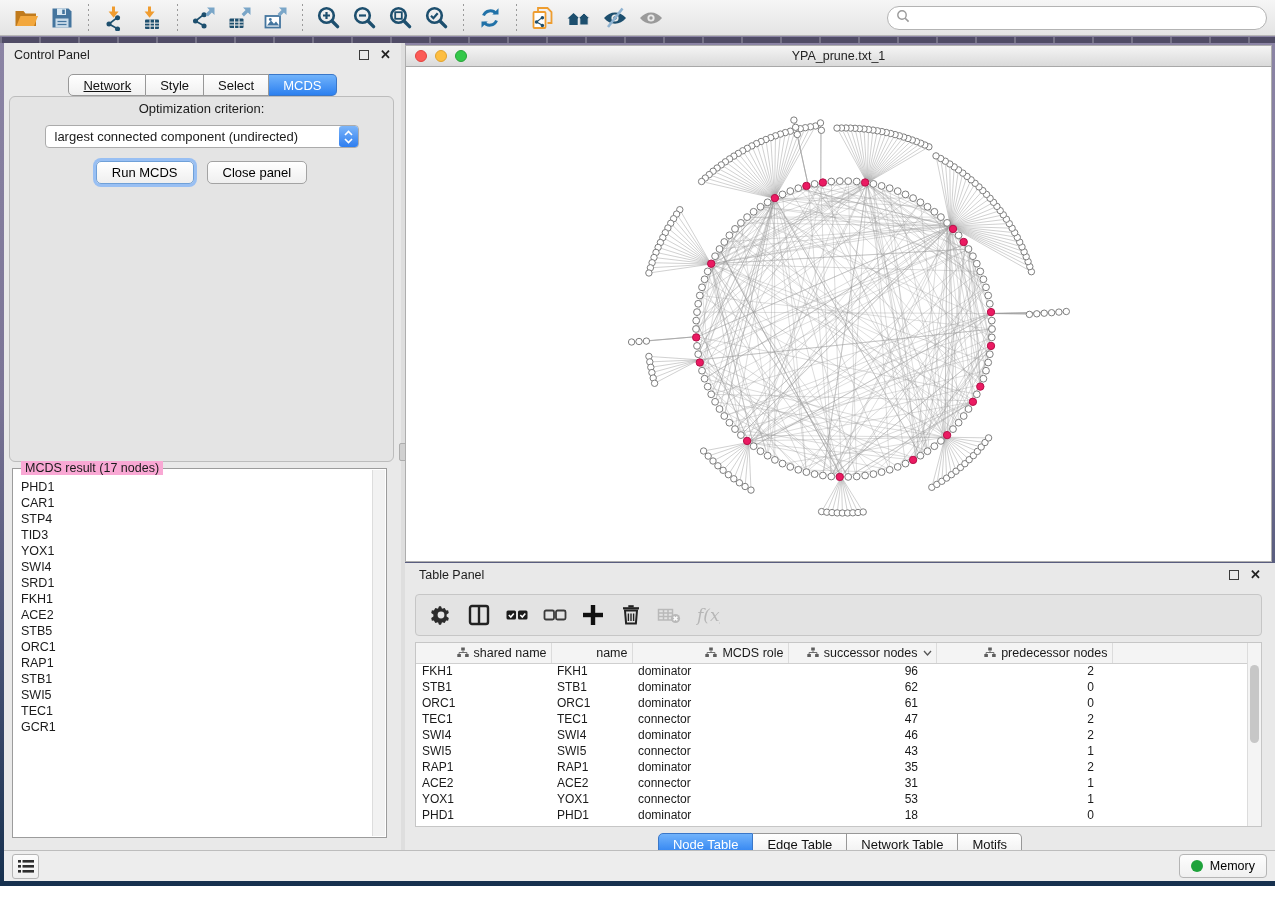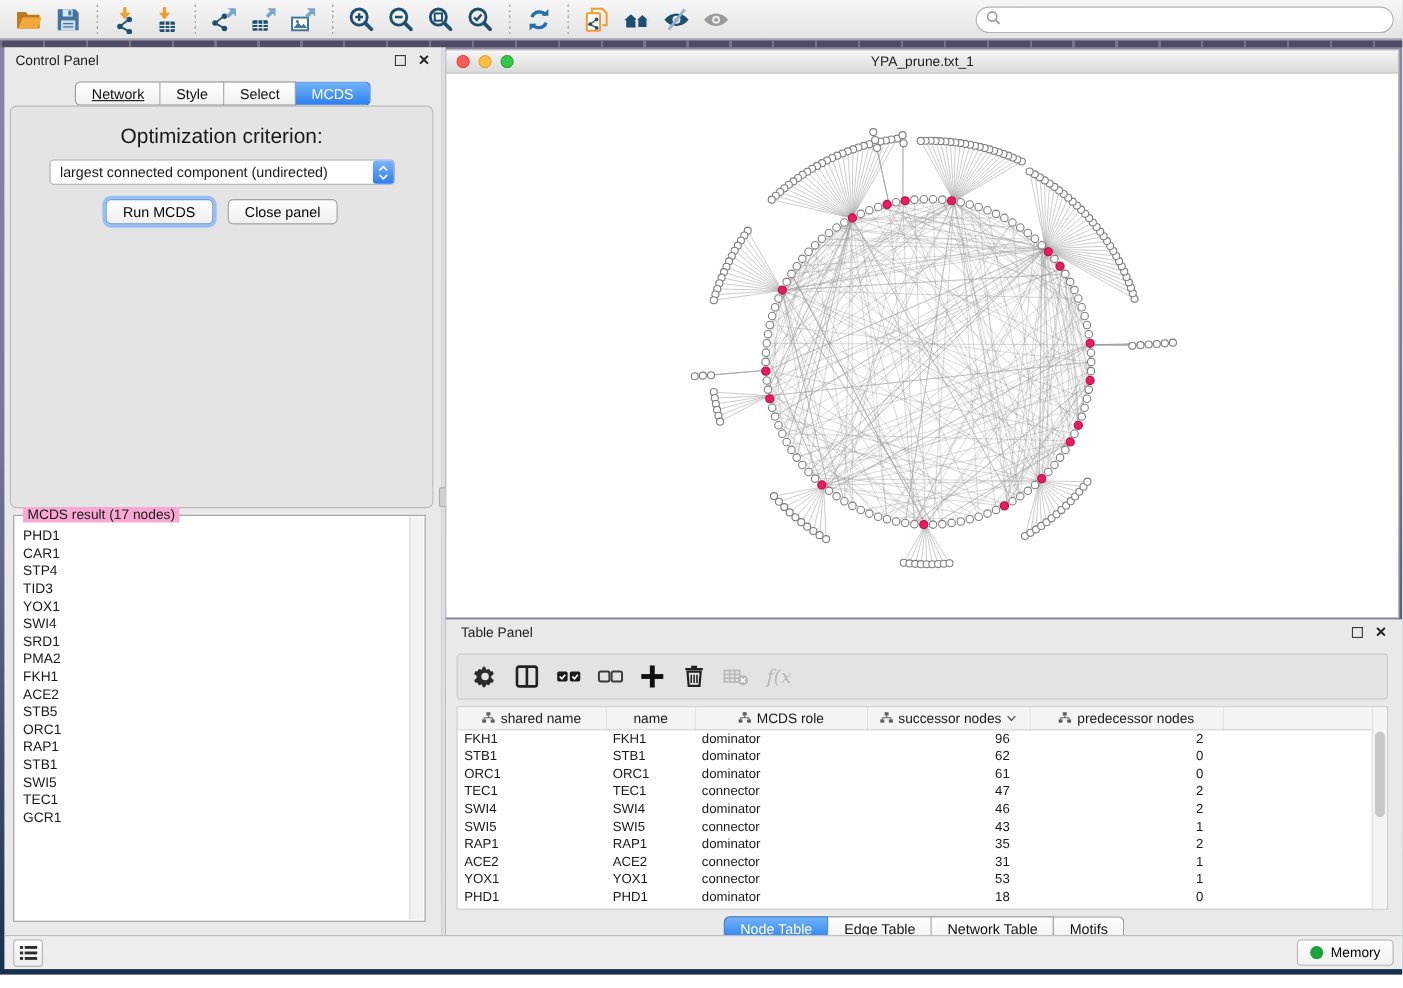--- a/index.html
+++ b/index.html
@@ -39,21 +39,21 @@
 
   .seg-tabs { display:flex; justify-content:center; margin-top:7px; }
   .seg { height:22px; padding:0 14px; display:flex; align-items:center; background:linear-gradient(#ffffff,#f0f0f0);
     border:1px solid #989898; border-left:none; font-size:13px; color:#111; }
   .seg:first-child { border-left:1px solid #989898; border-radius:5px 0 0 5px;text-decoration:underline; }
   .seg:last-child { border-radius:0 5px 5px 0; }
   .seg.selected { background:linear-gradient(#71b3fb,#2c80f0); color:#fff; border-color:#3a77c8; }
 
   .cp-box { position:absolute; left:5px; right:7px; top:53px; height:366px;
     background:#e4e4e4; border:1px solid #bcbcbc; border-radius:6px; text-align:center; }
-  .opt-label { margin-top:17px; font-size:19px; }
+  .opt-label { margin-top:4px; font-size:13px; }
   .dropdown { margin:9px auto 0; width:314px; height:23px; background:#fff; border:1px solid #ababab;
     border-radius:4px; display:flex; align-items:center; padding-left:9px; }
   .dropdown .dd-text { font-size:13px; }
   .dd-spin { margin-left:auto; width:19px; height:21px; border-radius:3px;
     background:linear-gradient(#7cb5f9,#2e7ef0); display:flex; flex-direction:column;
     align-items:center; justify-content:center; color:#fff; }
   .dd-spin svg { display:block; }
   .btn-row { margin-top:13px; display:flex; justify-content:center; gap:13px; }
   .mac-btn { height:23px; padding:0 15px; background:linear-gradient(#ffffff,#efefef);
     border:1px solid #a3a3a3; border-radius:5px; font:13px "Liberation Sans",sans-serif; }
@@ -87,21 +87,21 @@
     display:flex; align-items:center; padding:0 6px; }
   .tp-btn { width:34px; height:32px; display:flex; align-items:center; justify-content:center; margin:0 2px; }
   .tp-btn.disabled { opacity:.9; }
 
   .tbl-wrap { position:absolute; left:10px; right:13px; top:79px; height:185px;
     background:#fff; border:1px solid #c6c6c6; display:flex; }
   .tbl { flex:1; border-collapse:collapse; table-layout:fixed; align-self:flex-start; width:100%; }
   .tbl th { height:20px; background:#f4f4f4; border-bottom:1px solid #cfcfcf; border-right:1px solid #dcdcdc;
     font-weight:normal; font-size:12.5px; position:relative; padding:0 4px; white-space:nowrap; overflow:hidden; }
   .tbl th:last-child { border-right:none; }
-  .th-inner { display:flex; align-items:center; justify-content:center; gap:5px; }
+  .th-inner { display:flex; align-items:center; justify-content:flex-end; gap:5px; }
   .th-inner .tree { flex:0 0 auto; }
   .tbl td { height:16px; font-size:12px; padding:0 6px; white-space:nowrap; overflow:hidden; }
   .tbl td.num { text-align:right; padding-right:18px; }
   .tbl-scroll { width:14px; background:#f4f4f4; border-left:1px solid #dcdcdc; position:relative; }
   .tbl-thumb { position:absolute; left:2px; right:2px; top:22px; height:78px; background:#c7c7c7; border-radius:5px; }
 
   .tp-tabs { position:absolute; left:0; right:0; top:270px; display:flex; justify-content:center; }
 
   
   .status-bar { position:absolute; left:4px; right:0; bottom:5px; height:31px; background:#ededed;
@@ -316,21 +316,20 @@
     <div class="groupbox">
       <span class="legend">MCDS result (17 nodes)</span>
       <div class="mcds-list" id="mcds-list">
           <div class="list-item">PHD1</div>
           <div class="list-item">CAR1</div>
           <div class="list-item">STP4</div>
           <div class="list-item">TID3</div>
           <div class="list-item">YOX1</div>
           <div class="list-item">SWI4</div>
           <div class="list-item">SRD1</div>
-          <div class="list-item">PMA2</div>
           <div class="list-item">FKH1</div>
           <div class="list-item">ACE2</div>
           <div class="list-item">STB5</div>
           <div class="list-item">ORC1</div>
           <div class="list-item">RAP1</div>
           <div class="list-item">STB1</div>
           <div class="list-item">SWI5</div>
           <div class="list-item">TEC1</div>
           <div class="list-item">GCR1</div>
         </div>

